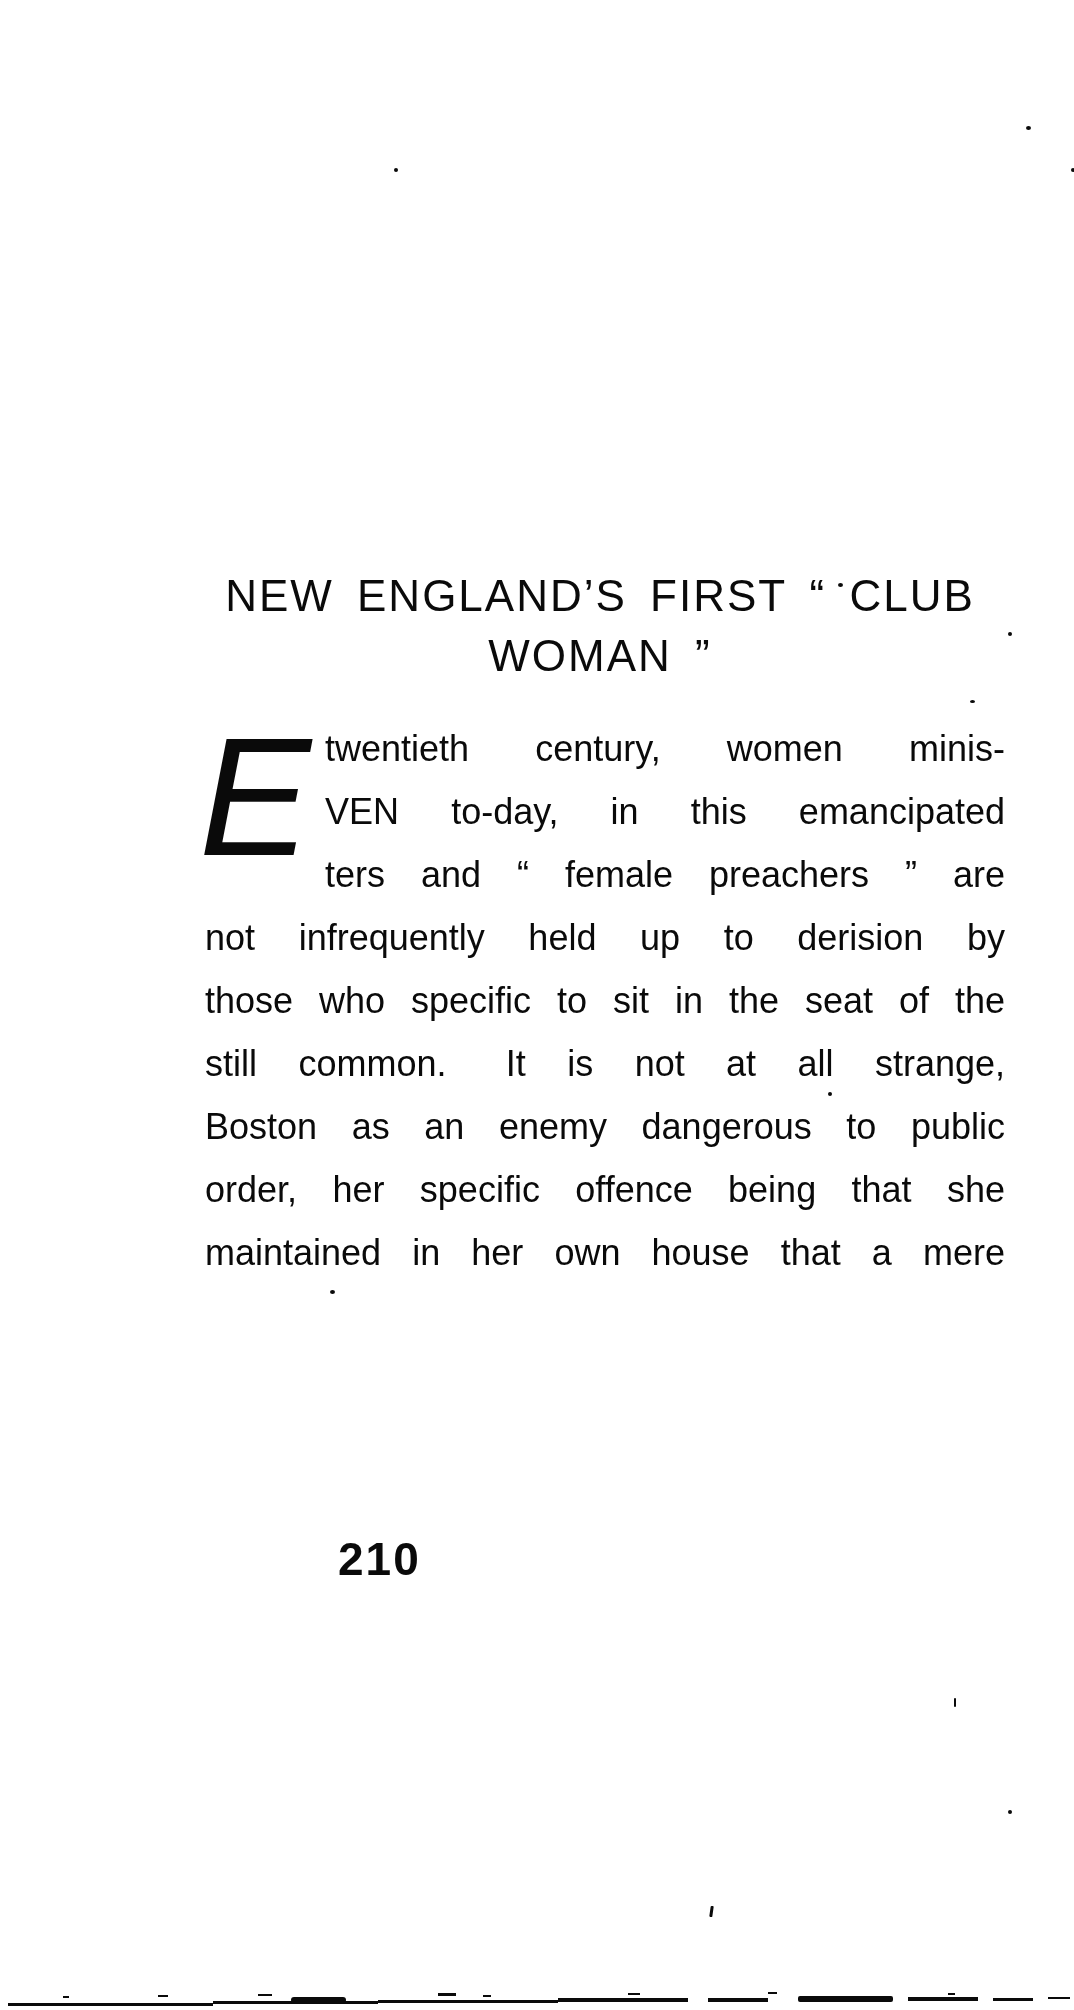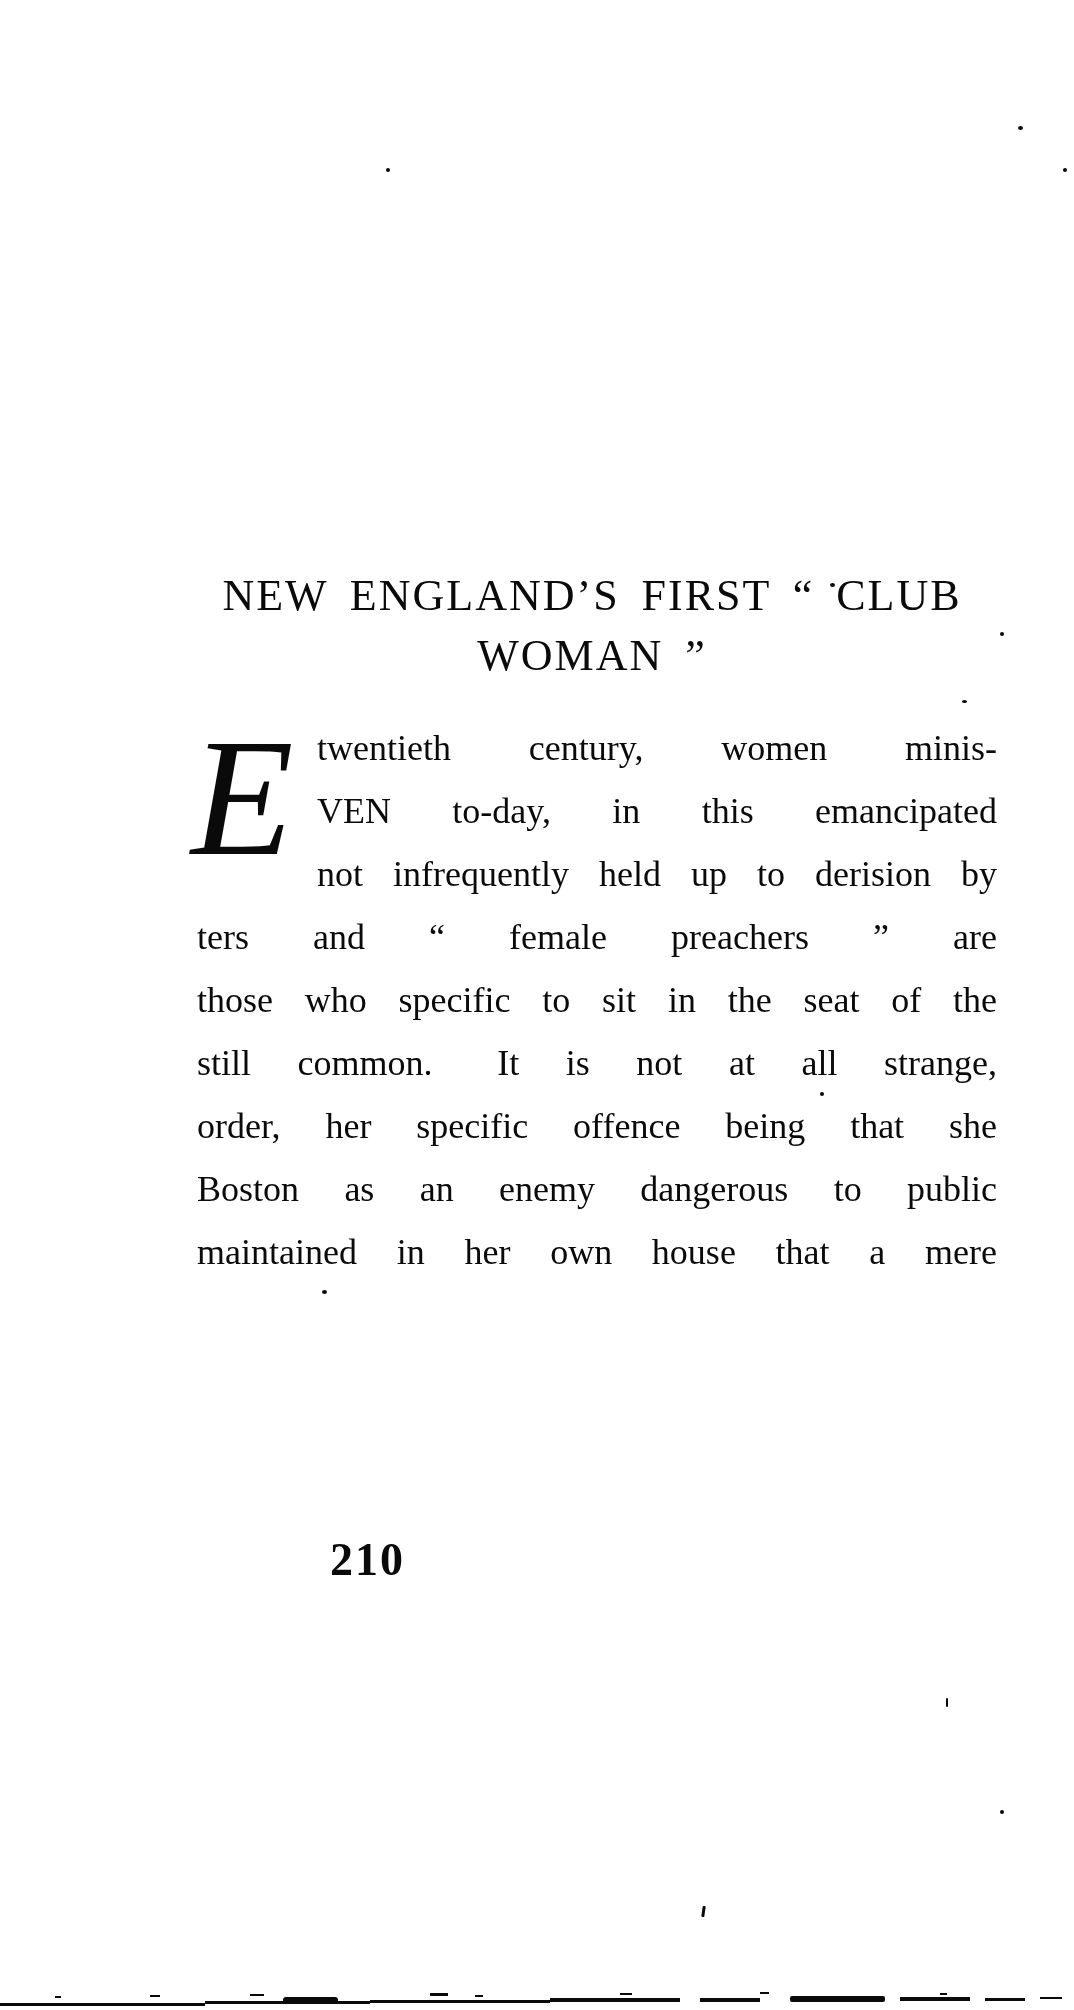--- a/index.html
+++ b/index.html
@@ -10,21 +10,22 @@
   html, body {
     width: 1074px; height: 2010px;
     background: var(--paper);
     overflow: hidden;
   }
   .page {
     position: relative;
     width: 910px; height: 2010px;
     background: var(--paper);
     color: var(--ink);
-    font-family: Liberation Serif, serif;
+    font-family: Liberation Sans, sans-serif;
+    margin-left: 8px;
   }
 
   
   .title-block {
     position: absolute;
     left: 187px; top: 566px; width: 810px;
     text-align: center;
     font-size: 44px;
     line-height: 60px;
     letter-spacing: 2px;
@@ -97,26 +98,26 @@
   </div>
 
   <div class="textblock">
     <div class="dropcap">
       <span class="dropcap-glyph">E</span>
     </div>
     <div>
 
     <div class="line">twentieth century, women minis-</div>
         <div class="line">VEN to-day, in this emancipated</div>
+        <div class="line">ters and “ female preachers ” are</div>
         <div class="line">not infrequently held up to derision by</div>
-        <div class="line">ters and “ female preachers ” are</div>
         <div class="line">those who specific to sit in the seat of the</div>
         <div class="line">still common.  It is not at all strange,</div>
+        <div class="line">Boston as an enemy dangerous to public</div>
         <div class="line">order, her specific offence being that she</div>
-        <div class="line">Boston as an enemy dangerous to public</div>
         <div class="line">maintained in her own house that a mere</div>
       </div>
   </div>
 
   <div class="page-number">210</div>
 
   <div class="speck" style="left:1018px; top:126px; width:5px; height:4px;"></div>
   <div class="speck" style="left:386px;  top:168px; width:4px; height:4px;"></div>
   <div class="speck" style="left:1063px; top:168px; width:4px; height:4px;"></div>
   <div class="speck" style="left:830px;  top:583px; width:5px; height:4px;"></div>

